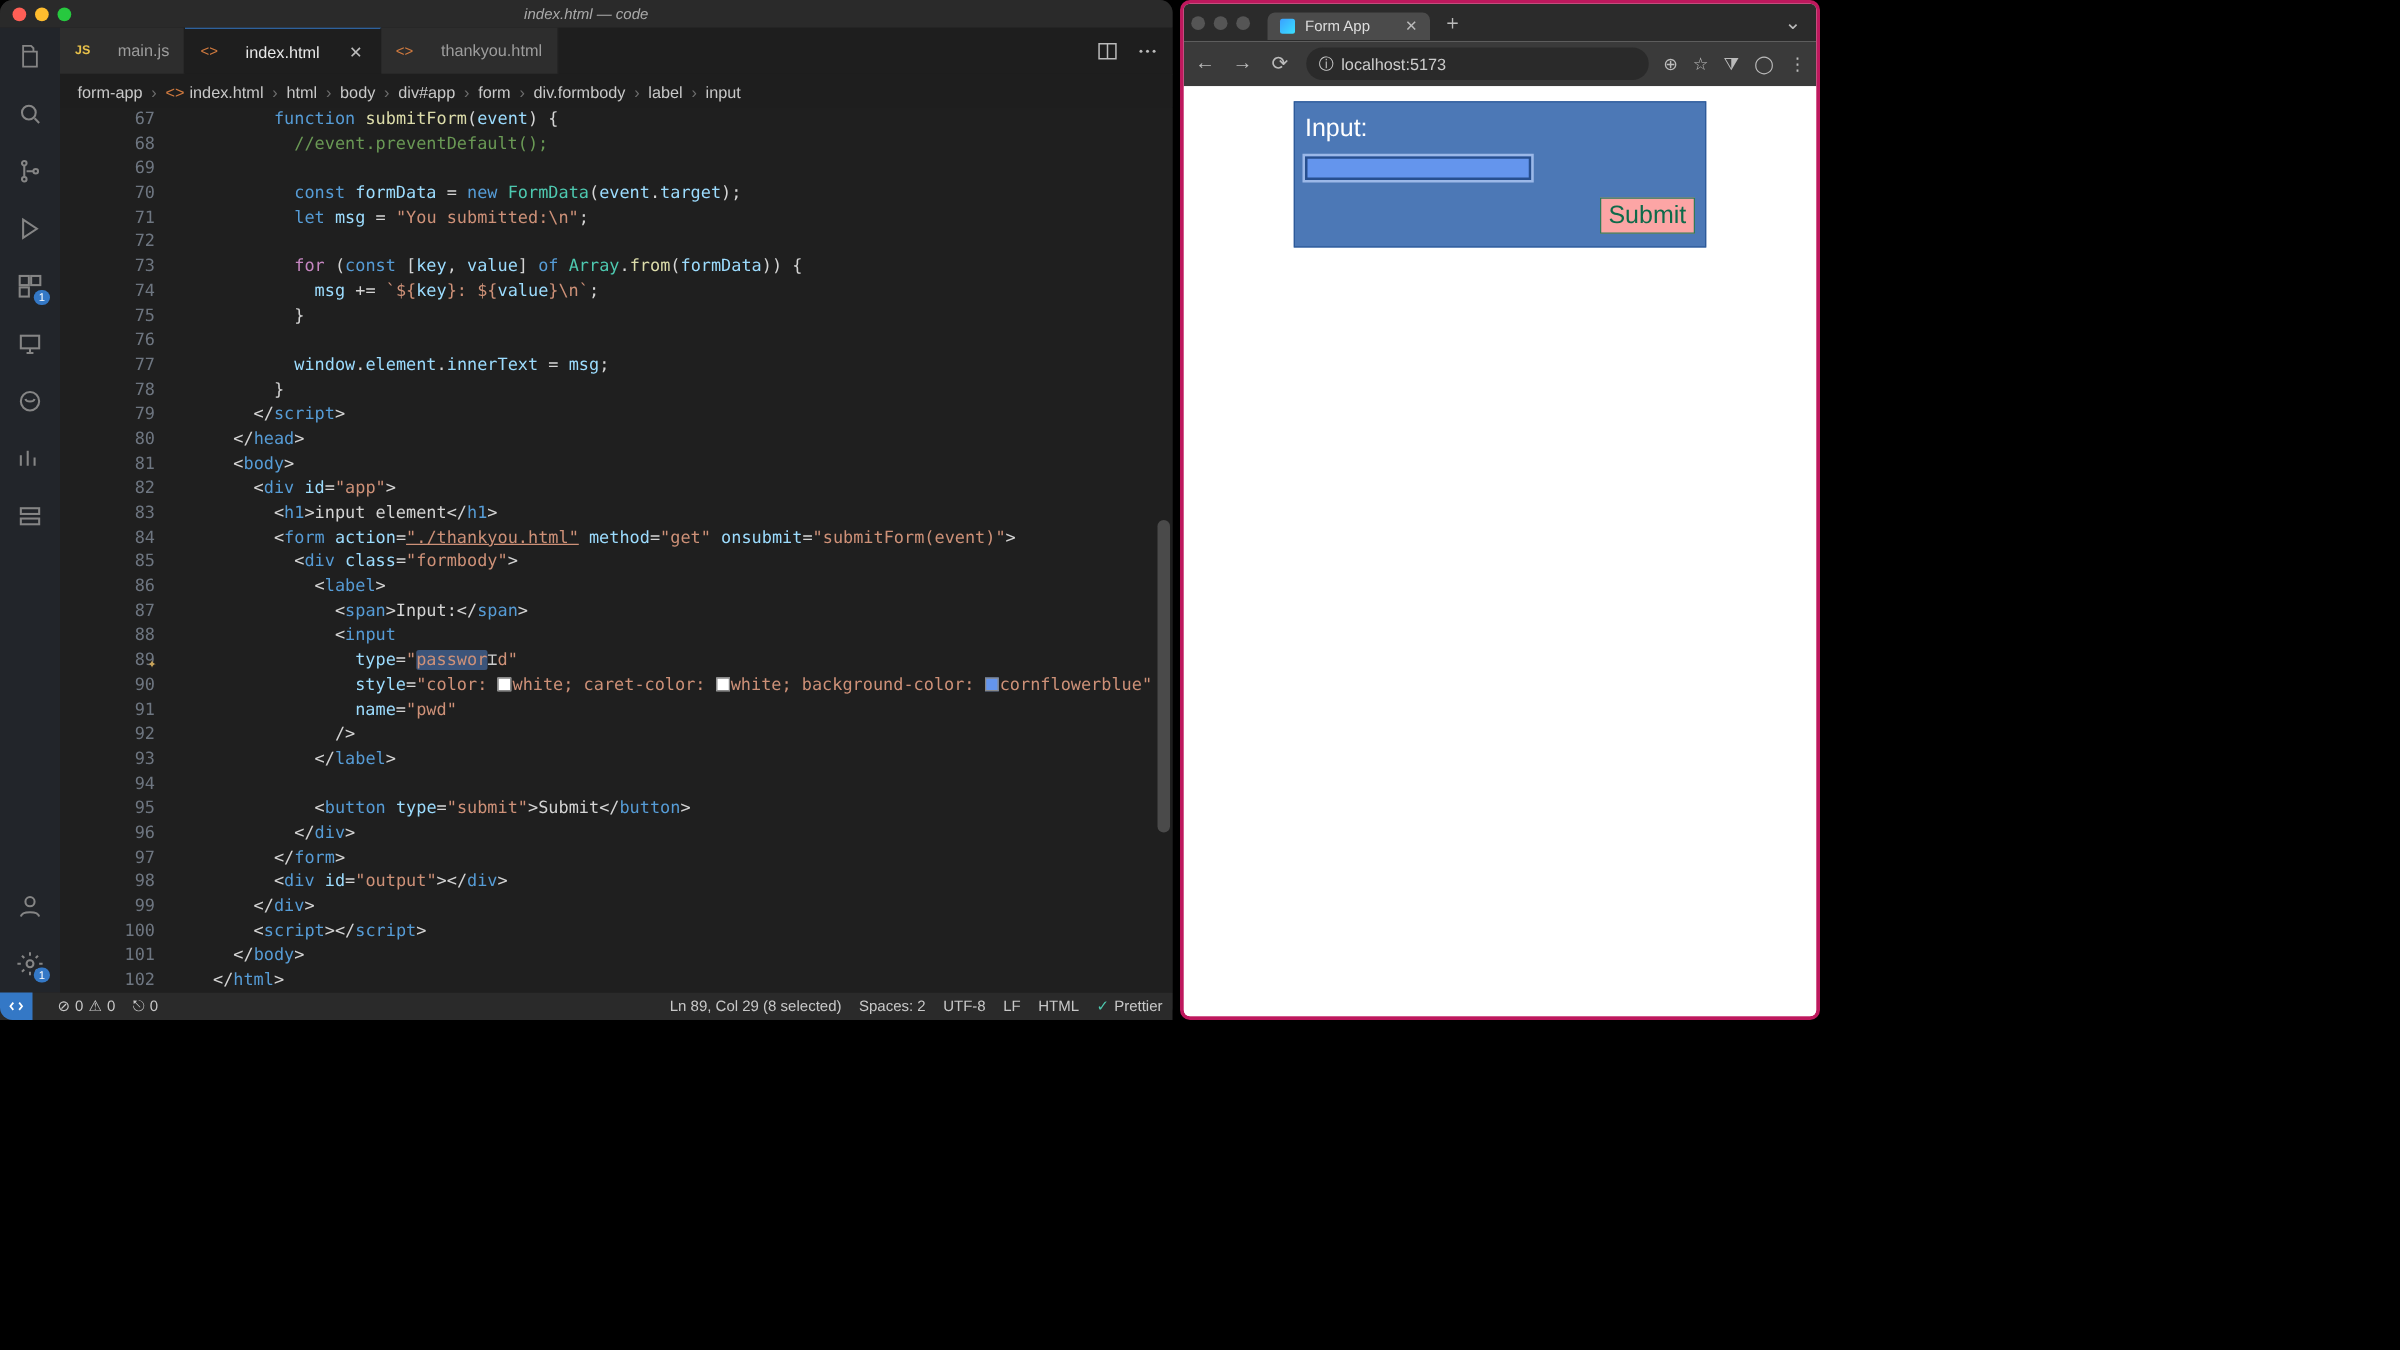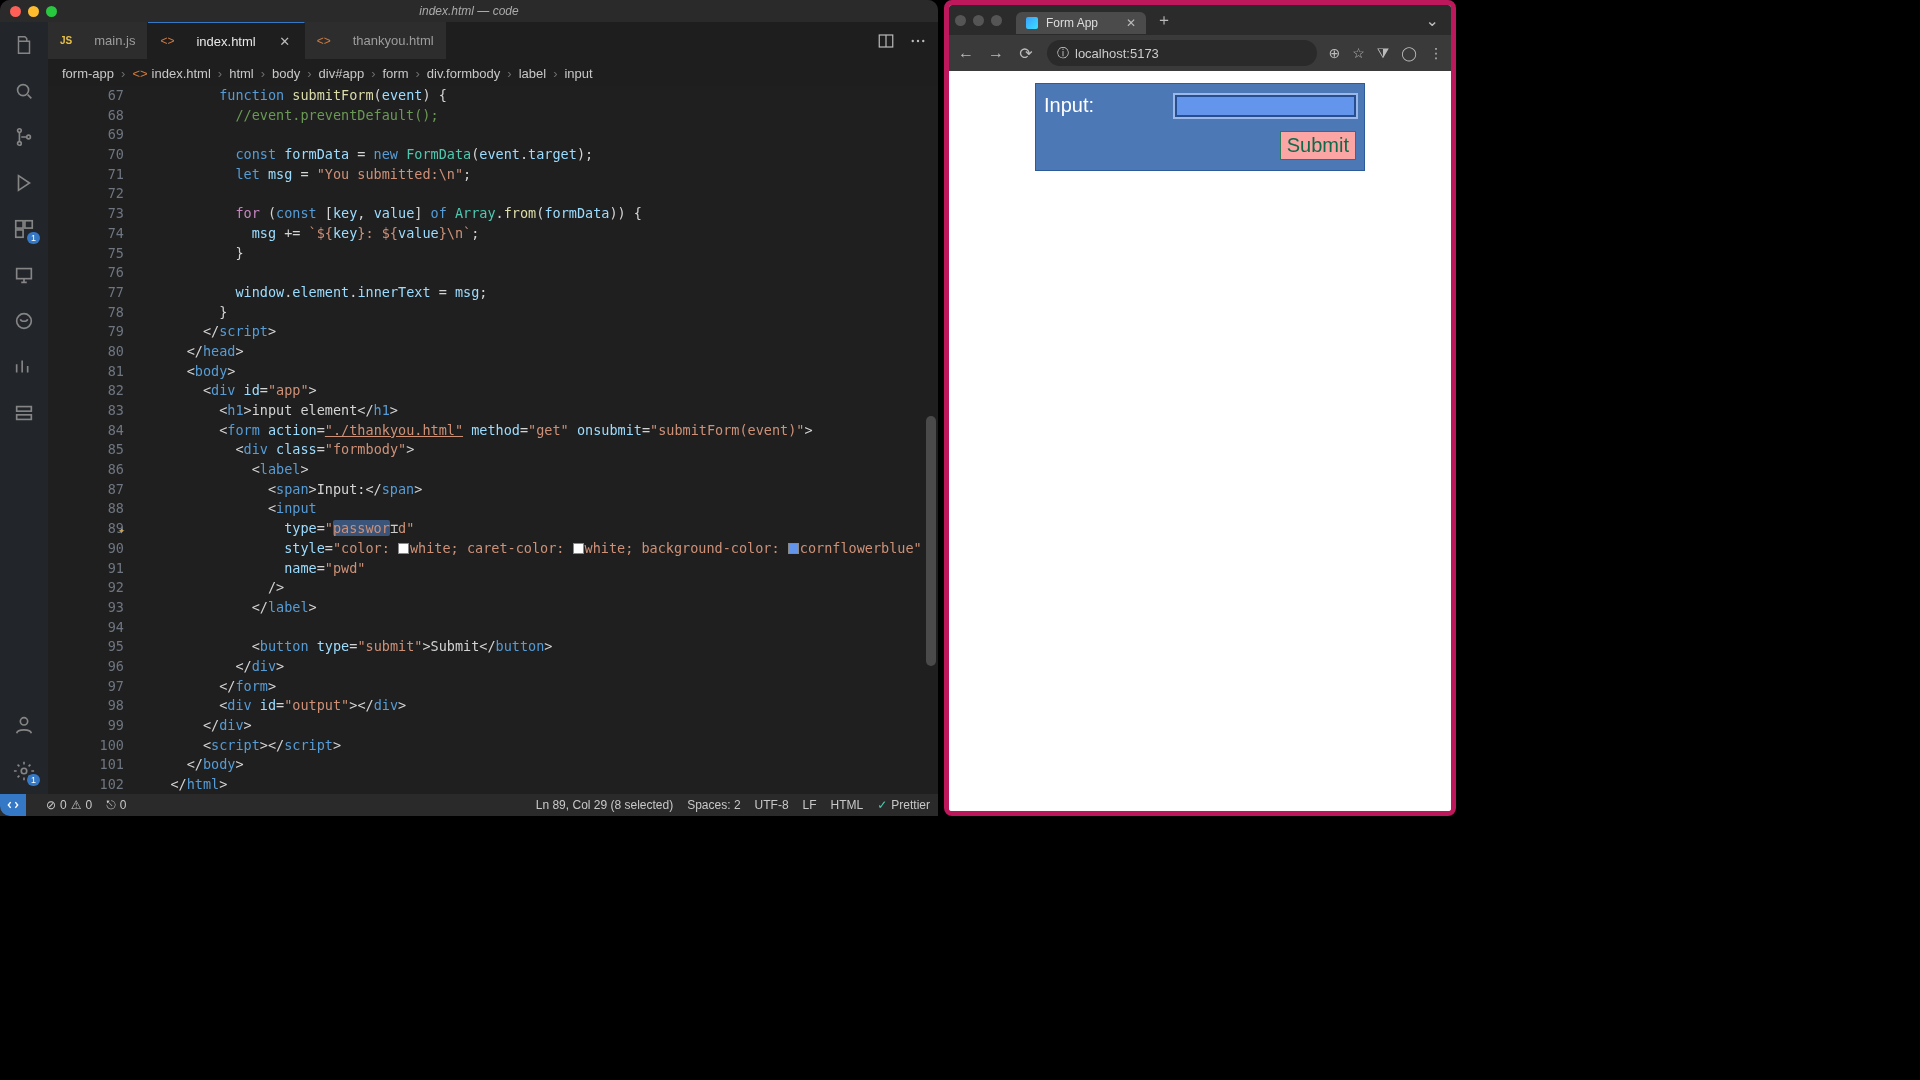--- a/index.html
+++ b/index.html
@@ -201,21 +201,21 @@
   
   .browser {
     flex: 1;
     height: 816px;
     background: #fff;
     border-radius: 8px;
     margin-left: 6px;
     display: flex;
     flex-direction: column;
     overflow: hidden;
-    border:5px solid #be185d;
+    border:3px solid #be185d;
   }
   .browser-tabs {
     height: 30px;
     background: #2b2b2b;
     display: flex;
     align-items: center;
     padding: 0 6px;
     gap: 4px;
   }
   .browser-tabs .traffic-lights { gap:7px; margin-right:10px;}
@@ -276,21 +276,21 @@
     font-weight: 800;
     color: #111;
     margin: 4px 0 18px;
   }
   .formbox {
     width: 330px;
     background: #4c78b6;
     padding: 10px 8px;
     border: 1px solid #2d5a99;
   }
-  .form-row { display:flex; align-items:center; gap: 10px; }
+  .form-row { display:flex; align-items:flex-start; gap: 10px; flex-direction: column; }
   .form-row label {
     color: #fff; font-size: 20px; width: 140px;
   }
   .form-row input[type=password]{
     flex:1;
     background: cornflowerblue;
     border: 2px solid #274f8f;
     outline: 2px solid #9bb8e8;
     height: 22px;
     color:#fff;

